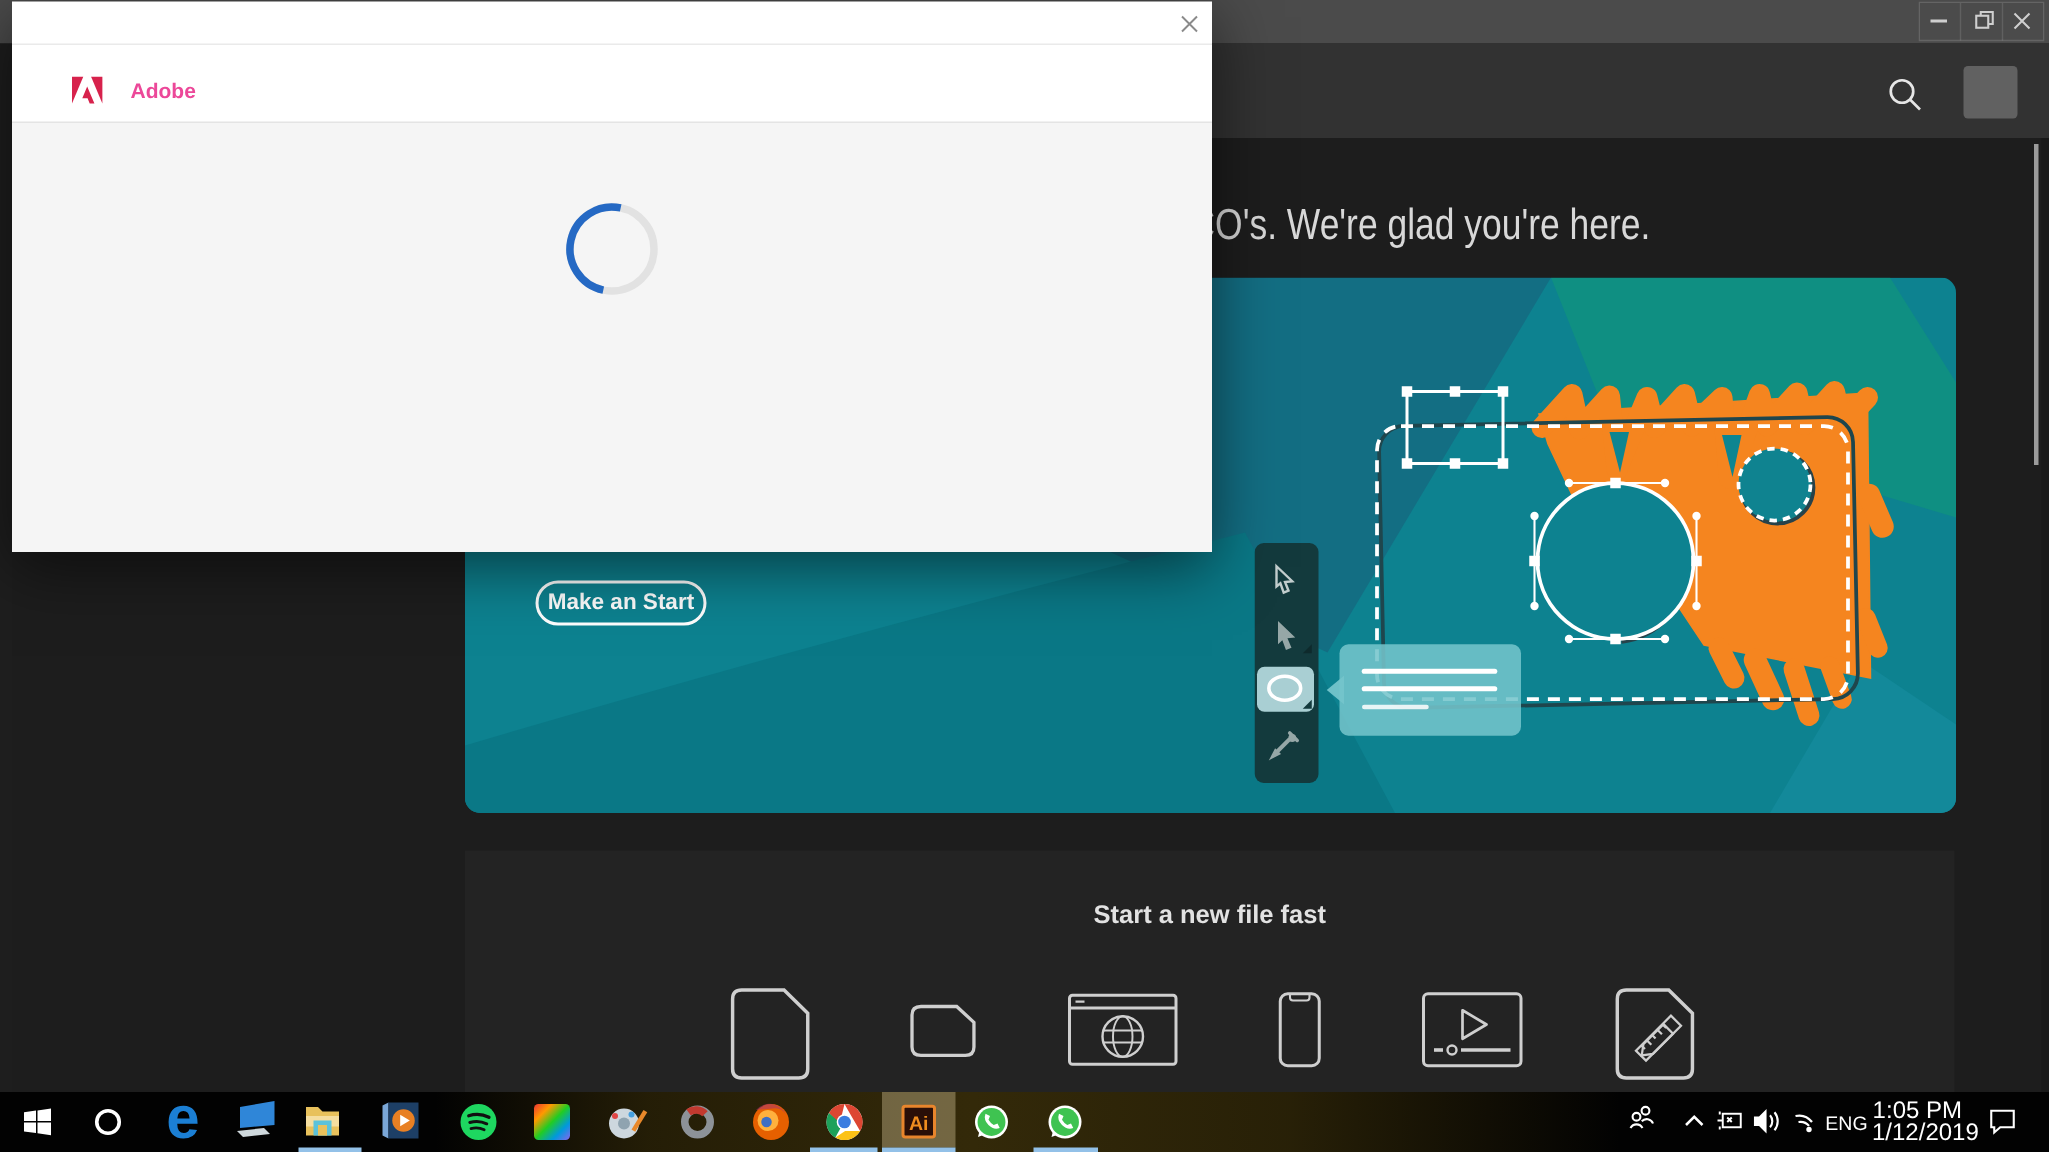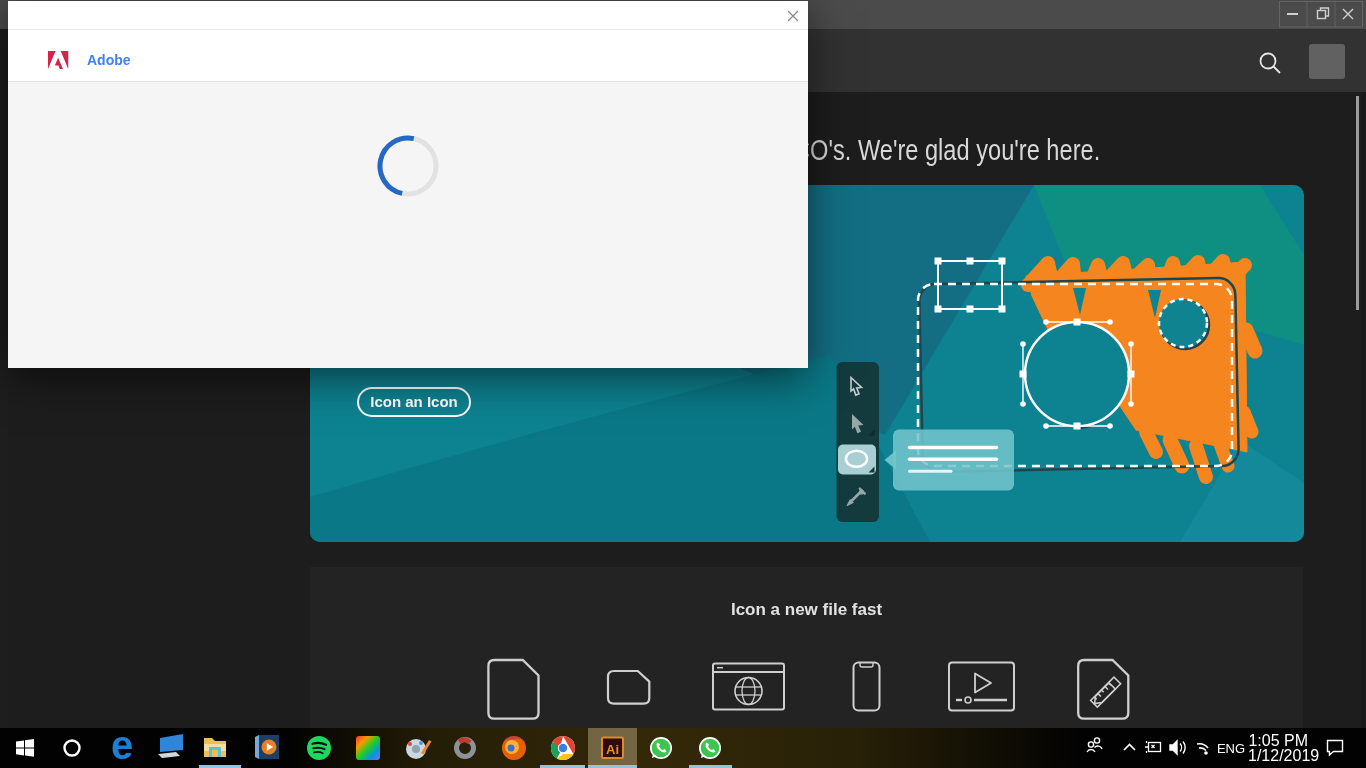--- a/index.html
+++ b/index.html
@@ -131,24 +131,24 @@
     <polygon points="884.5,460 896,450.5 896,469.5" fill="#74c4cb" opacity="0.95"></polygon>
     <rect x="893" y="429.5" width="121" height="61" rx="6" fill="#74c4cb" opacity="0.87"></rect>
     <g stroke="#fff" stroke-linecap="round">
       <line x1="909.5" y1="447.5" x2="996.5" y2="447.5" stroke-width="3.4"></line>
       <line x1="909.5" y1="459.2" x2="996.5" y2="459.2" stroke-width="3.4"></line>
       <line x1="909.5" y1="471.3" x2="951" y2="471.3" stroke-width="3" opacity="0.85"></line>
     </g>
   </g>
 </svg>
 </div>
-<div class="abs" id="makeicon">Icon an Icon</div>
+<div class="abs" id="makeicon">Make an Start</div>
 
 <div class="abs" id="panel"></div>
-<div class="abs" id="paneltitle">Icon a new file fast</div>
+<div class="abs" id="paneltitle">Start a new file fast</div>
 <div class="abs" style="left:310px;top:567px;width:993px;height:161px;">
 <svg width="993" height="161" fill="none" stroke="#cfcfcf" stroke-width="2">
 
   <path d="M184.4,93 L212.7,93 L228.5,108.5 L228.5,145.7 Q228.5,151.7 222.5,151.7 L184.4,151.7 Q178.4,151.7 178.4,145.7 L178.4,99 Q178.4,93 184.4,93 Z" stroke-width="2.3"></path>
 
   <path d="M304,104 L327.8,104 L339.3,114.6 L339.3,131 Q339.3,136.6 333.6,136.6 L304,136.6 Q298,136.6 298,131 L298,109.6 Q298,104 304,104 Z" stroke-width="2.2"></path>
 
   <rect x="403" y="96.5" width="71" height="46" rx="2"></rect>
   <line x1="403" y1="105" x2="474" y2="105"></line>
   <line x1="407" y1="100.7" x2="413" y2="100.7" stroke-width="1.5"></line>
@@ -335,21 +335,21 @@
   <div class="abs" style="left:0;top:28px;width:800px;height:1px;background:#eaeaea;"></div>
   <div class="abs" style="left:0;top:80px;width:800px;height:1px;background:#e4e4e4;"></div>
   <div class="abs" style="left:0;top:81px;width:800px;height:286px;background:#f5f5f5;"></div>
   <svg class="abs" style="left:40px;top:50px;" width="30" height="19" viewBox="0 0 30 19">
     <g fill="#d7224c" transform="scale(0.88)">
       <polygon points="14.4,0 23,0 23,20.5"></polygon>
       <polygon points="8.6,0 0,0 0,20.5"></polygon>
       <polygon points="11.5,7.6 17,20.5 13.4,20.5 11.8,16.4 7.8,16.4"></polygon>
     </g>
   </svg>
-  <div class="abs" style="left:79px;top:51px;font-size:14px;font-weight:bold;color:#3b82f6;text-align:right;">Adobe</div>
+  <div class="abs" style="left:79px;top:51px;font-size:14px;font-weight:bold;color:#ec4899;text-align:right;">Adobe</div>
   <svg class="abs" style="left:368px;top:133px;" width="64" height="64">
     <circle cx="32" cy="32" r="28" fill="none" stroke="#e2e2e2" stroke-width="5"></circle>
     <path d="M37.8,4.6 A28,28 0 1 0 26.2,59.4" fill="none" stroke="#2569c4" stroke-width="5"></path>
   </svg>
 </div>
 
 <svg class="abs" style="left:1279px;top:1px;" width="84" height="27">
   <rect x="0.5" y="0.5" width="83" height="25.5" fill="none" stroke="rgba(255,255,255,0.14)"></rect>
     <line x1="28" y1="1" x2="28" y2="26" stroke="rgba(255,255,255,0.12)"></line>
     <line x1="56" y1="1" x2="56" y2="26" stroke="rgba(255,255,255,0.12)"></line>

